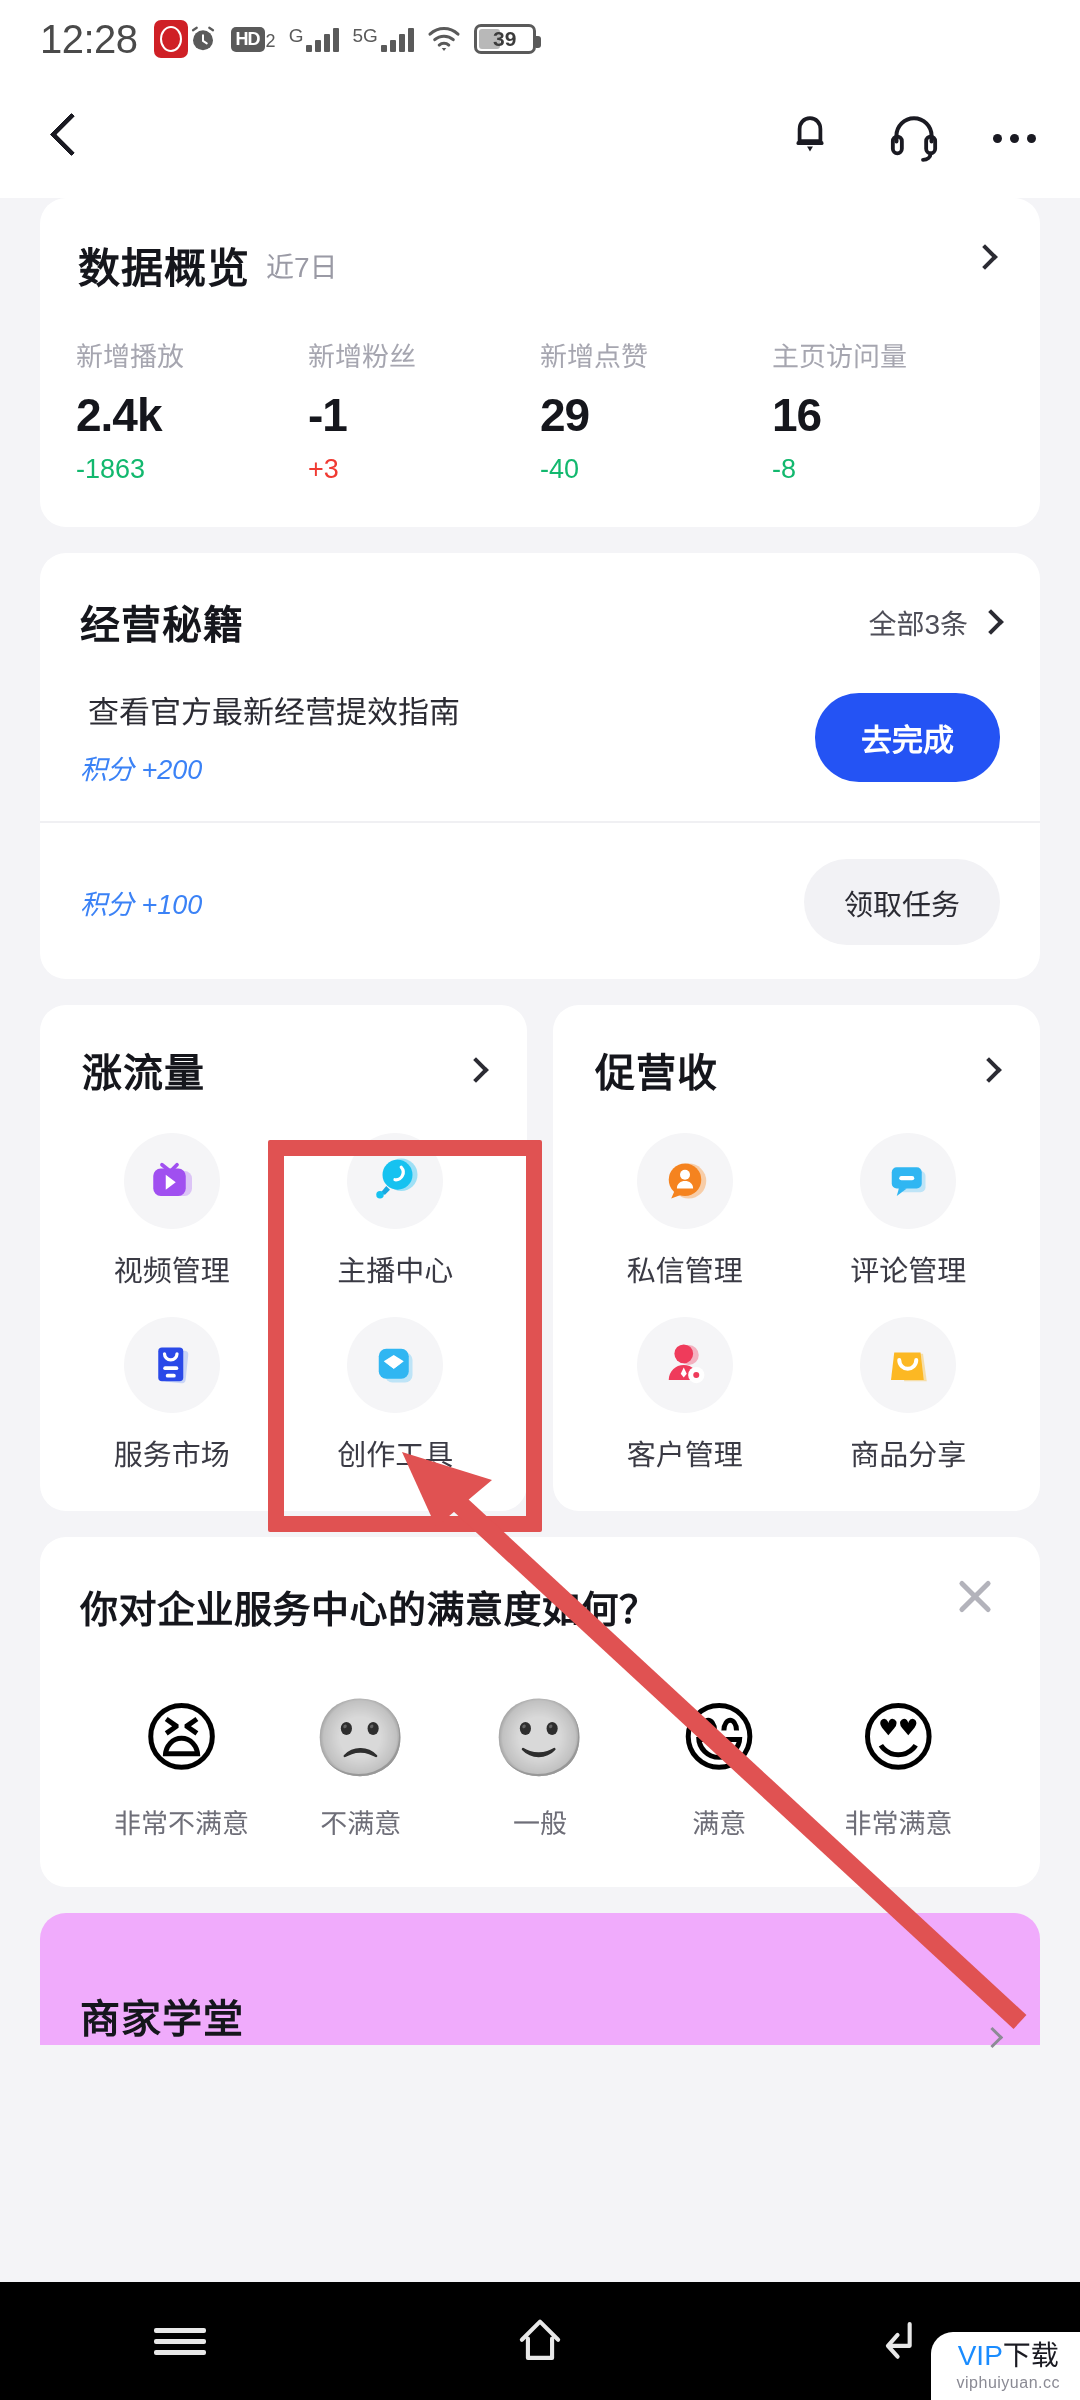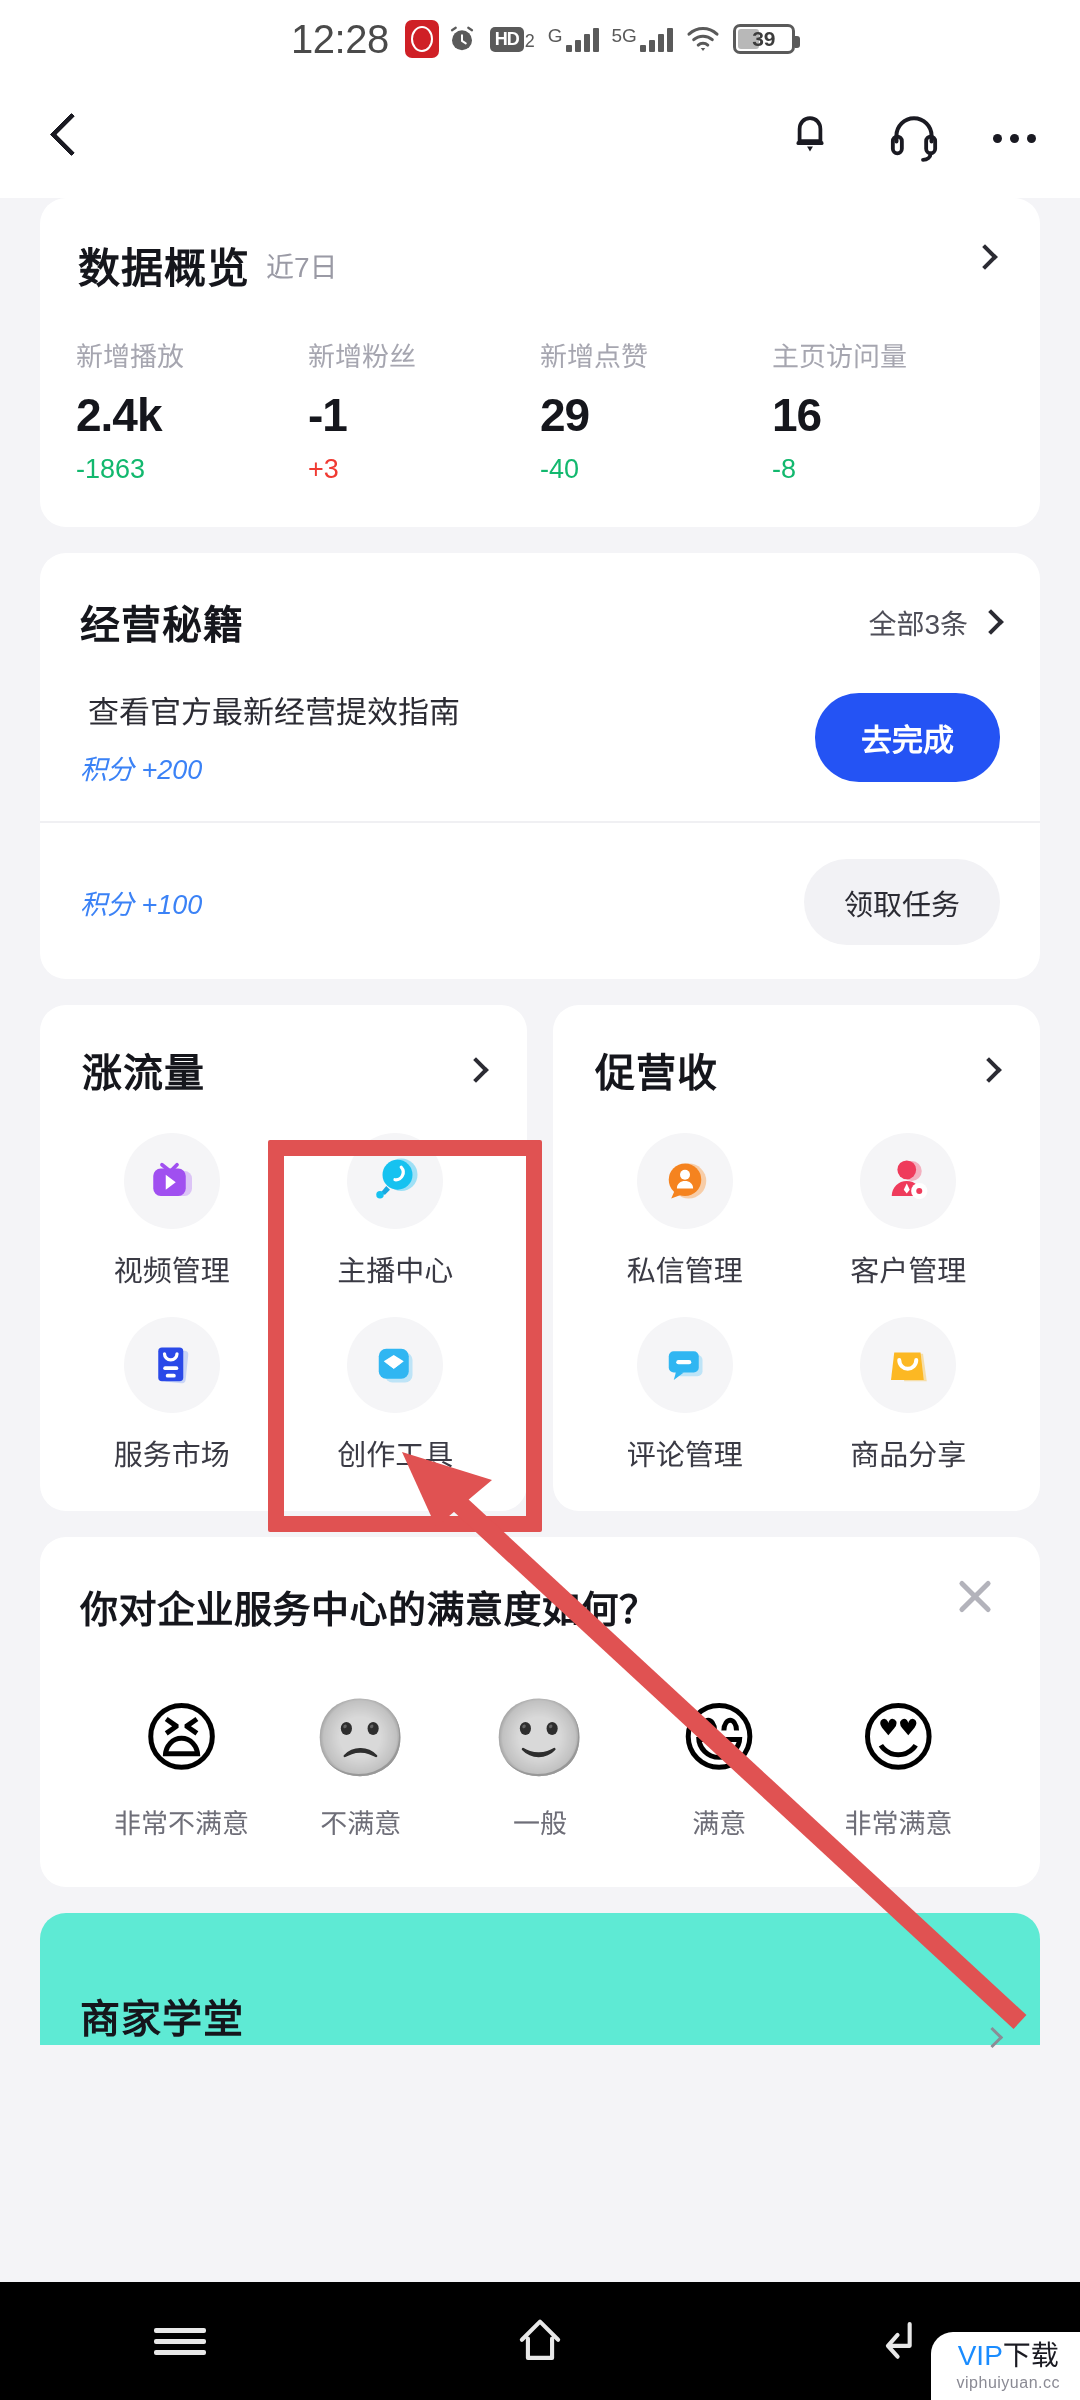--- a/index.html
+++ b/index.html
@@ -7,22 +7,22 @@
   body {
     font-family:"Liberation Sans","DejaVu Sans",sans-serif;
     background:#f4f4f7;
     position:relative;
     overflow:hidden;
   }
   .phone { position:relative; width:1080px; height:2400px; background:#f4f4f7; }
 
   
   .statusbar {
-    height:78px; display:flex; align-items:center; justify-content:center;
-    padding:0 34px 0 40px; background:#ffffff;gap:8px;
+    height:78px; display:flex; align-items:center; justify-content:flex-start;
+    padding:0 34px 0 40px; background:#ffffff;
   }
   .sb-left { display:flex; align-items:center; gap:16px; }
   .sb-time { font-size:40px; color:#4a4a4a; letter-spacing:-0.5px; }
   .sb-appicon {
     width:34px; height:38px; border-radius:7px; background:#cf2026;
     display:flex; align-items:center; justify-content:center;
   }
   .sb-appicon span {
     width:22px; height:26px; border-radius:50%; border:2px solid #ffffff;
     display:block;
@@ -153,21 +153,21 @@
   }
   .survey-close:before { transform:rotate(45deg); }
   .survey-close:after { transform:rotate(-45deg); }
   .faces { display:flex; justify-content:space-between; margin-top:56px; padding:0 12px; }
   .face-item { display:flex; flex-direction:column; align-items:center; width:20%; }
   .face-emoji { font-size:76px; line-height:96px; filter:grayscale(1); }
   .face-label { font-size:27px; color:#6e6e78; margin-top:16px; }
 
   
   .peek {
-    background:#5eead4; border-radius:26px 26px 0 0; padding:40px 40px 0 40px;
+    background:#f0abfc; border-radius:26px 26px 0 0; padding:40px 40px 0 40px;
     height:132px; display:flex; align-items:flex-end; justify-content:space-between;
   }
   .peek-title { font-size:40px; font-weight:bold; color:#15161c; letter-spacing:1px; }
 
   
   .navbar {
     position:absolute; left:0; bottom:0; width:1080px; height:118px; background:#000000;
     display:flex; align-items:center; justify-content:space-around;
   }
   .nav-btn { width:120px; height:118px; display:flex; align-items:center; justify-content:center; }
@@ -393,40 +393,40 @@
                 <path d="M16 31l-3 7 8-3z" fill="#f5831f"></path>
                 <circle cx="24" cy="19" r="4" fill="#ffffff"></circle>
                 <path d="M17.5 30c0-4 3-6 6.5-6s6.5 2 6.5 6z" fill="#ffffff"></path>
               </svg>
             </span>
             <span class="tile-label">私信管理</span>
           </div>
           <div class="tile">
             <span class="tile-icon">
               <svg width="60" height="60" viewBox="0 0 48 48">
+                <rect x="16" y="16" width="22" height="17" rx="4" fill="#8fd6f7" opacity="0.55"></rect>
+                <rect x="11" y="13" width="24" height="17" rx="4" fill="#30b6f2"></rect>
+                <path d="M17 29l-2 7 8-6z" fill="#30b6f2"></path>
+                <rect x="17" y="20" width="12" height="3.4" rx="1.7" fill="#ffffff"></rect>
+              </svg>
+            </span>
+            <span class="tile-label">评论管理</span>
+          </div>
+          <div class="tile">
+            <span class="tile-icon">
+              <svg width="60" height="60" viewBox="0 0 48 48">
                 <circle cx="27" cy="16" r="8" fill="#f26d8a" opacity="0.5"></circle>
                 <circle cx="23" cy="15" r="7.5" fill="#ef3b5b"></circle>
                 <path d="M11 36c0-7 5.4-12 12-12s12 5 12 12z" fill="#ef3b5b"></path>
                 <path d="M23 26l2.4 5-2.4 3-2.4-3z" fill="#ffffff"></path>
                 <circle cx="33" cy="32" r="6.5" fill="#ffffff"></circle>
                 <circle cx="33" cy="32" r="2.4" fill="#ef3b5b"></circle>
               </svg>
             </span>
             <span class="tile-label">客户管理</span>
-          </div>
-          <div class="tile">
-            <span class="tile-icon">
-              <svg width="60" height="60" viewBox="0 0 48 48">
-                <rect x="16" y="16" width="22" height="17" rx="4" fill="#8fd6f7" opacity="0.55"></rect>
-                <rect x="11" y="13" width="24" height="17" rx="4" fill="#30b6f2"></rect>
-                <path d="M17 29l-2 7 8-6z" fill="#30b6f2"></path>
-                <rect x="17" y="20" width="12" height="3.4" rx="1.7" fill="#ffffff"></rect>
-              </svg>
-            </span>
-            <span class="tile-label">评论管理</span>
           </div>
           <div class="tile">
             <span class="tile-icon">
               <svg width="60" height="60" viewBox="0 0 48 48">
                 <path d="M18 15h18l3 22H21z" fill="#f7c85a" opacity="0.5"></path>
                 <path d="M13 14h21l2.6 22H10.4z" fill="#fcb823" rx="3"></path>
                 <path d="M17 20c0 4.2 3.3 7 6.8 7s6.8-2.8 6.8-7" stroke="#ffffff" stroke-width="3.2" fill="none" stroke-linecap="round"></path>
               </svg>
             </span>
             <span class="tile-label">商品分享</span>

